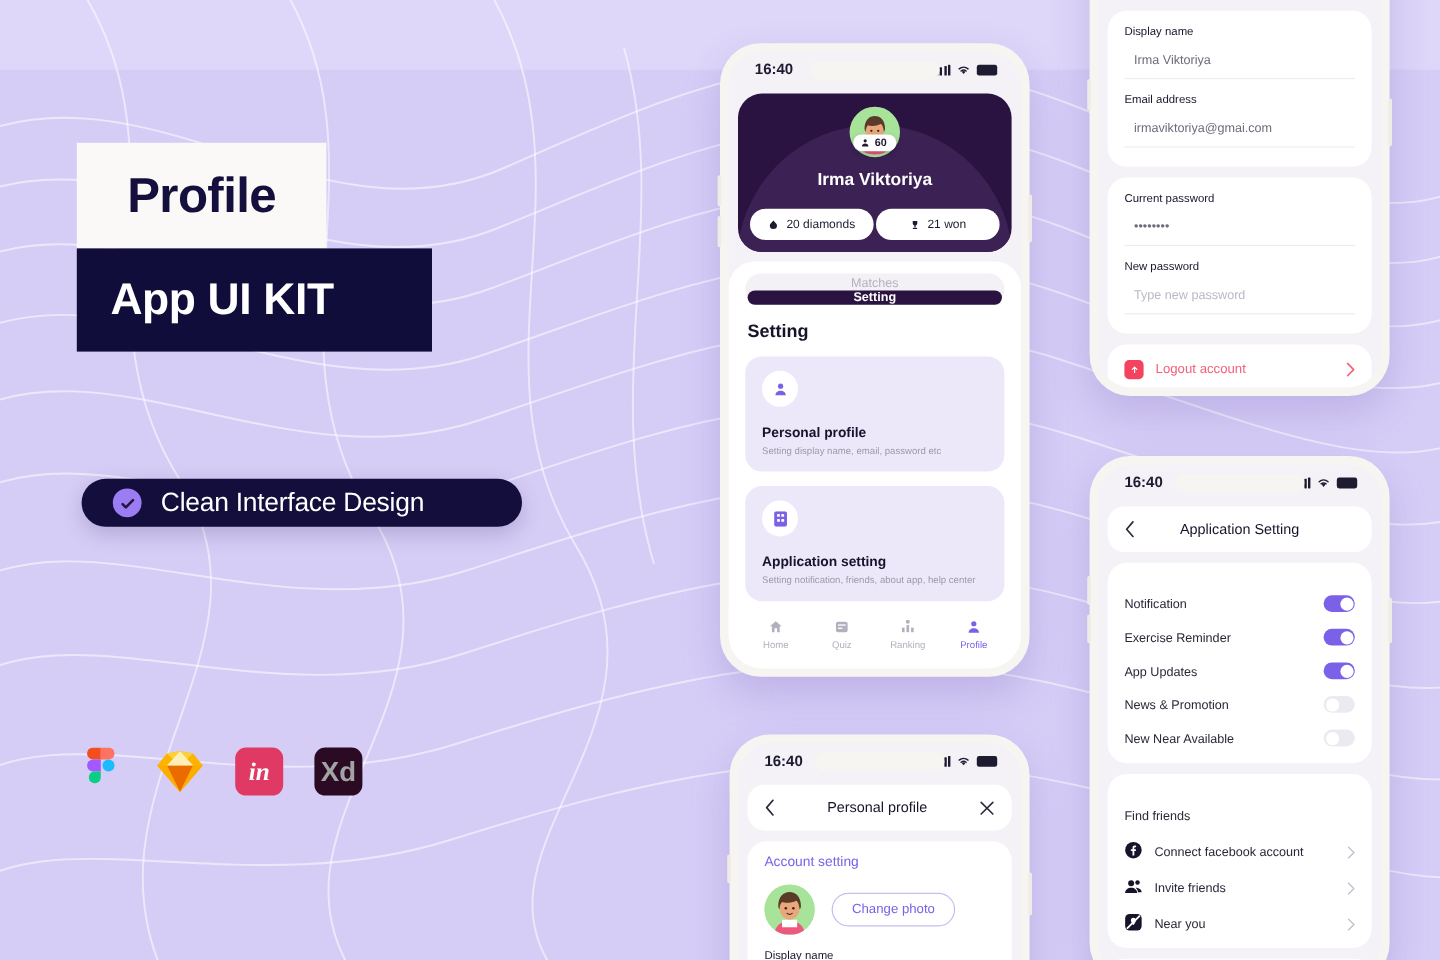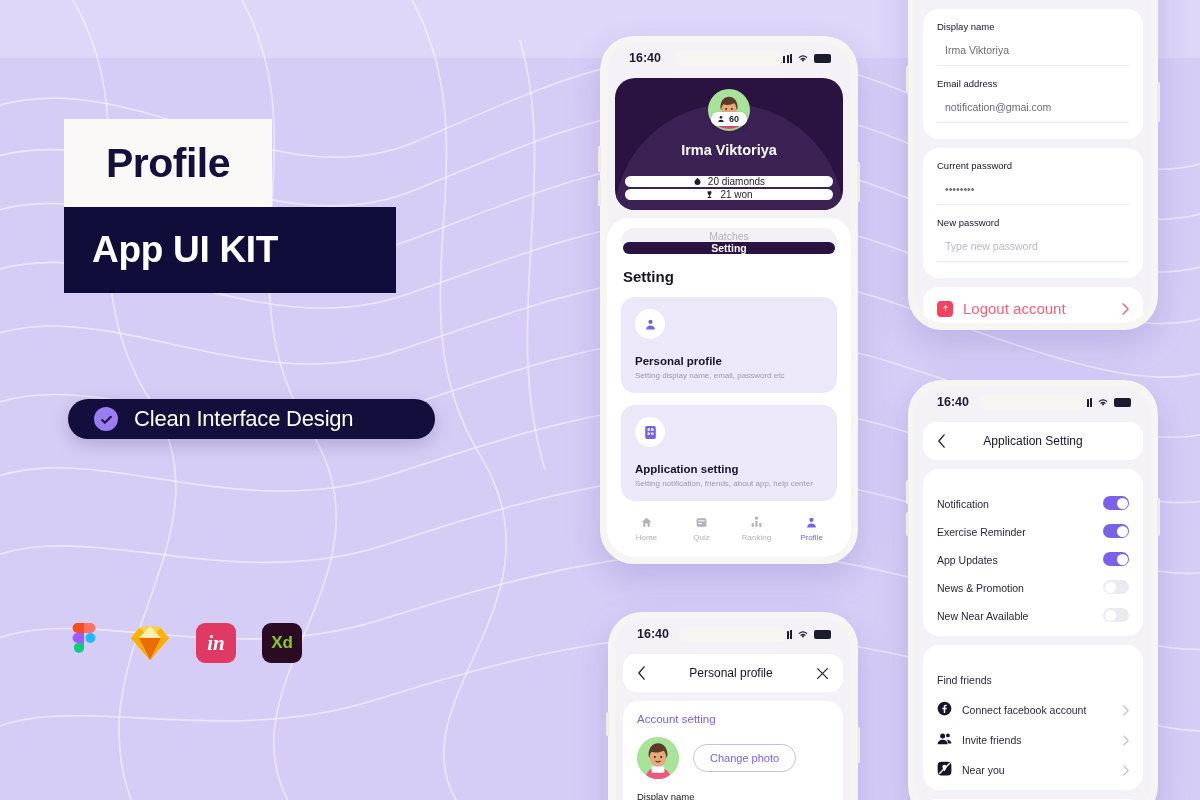--- a/index.html
+++ b/index.html
@@ -18,21 +18,21 @@
   
   .promo { position:absolute; left:0; top:0; width:580px; height:800px; }
 
   .title-white {
     position:absolute; left:64px; top:119px; width:208px; height:88px;
     background:#faf9f7; display:flex; align-items:center; justify-content:center;
   }
   .title-white span { font-size:41px; font-weight:bold; color:#140f3c; letter-spacing:-.5px; }
 
   .title-dark {
-    position:absolute; left:64px; top:207px; width:332px; height:86px;
+    position:absolute; left:64px; top:207px; width:296px; height:86px;
     background:#110d3a; display:flex; align-items:center; padding-left:28px;
   }
   .title-dark span { font-size:37px; font-weight:bold; color:#ffffff; letter-spacing:-.3px; }
 
   .feature {
     position:absolute; left:68px; height:40px; border-radius:28px;
     background:#130e3b; display:flex; align-items:center; padding:0 26px;
     box-shadow:0 6px 18px rgba(19,14,59,.18);
   }
   .feature.f1 { top:399px; width:367px; }
@@ -43,21 +43,21 @@
   }
   .feature .tick svg { width:13px; height:13px; }
   .feature .flabel { font-size:22px; color:#ffffff; letter-spacing:-.2px; }
 
   .logos { position:absolute; left:64px; top:623px; display:flex; gap:26px; align-items:center; }
   .logo { width:40px; height:40px; position:relative; }
   .logo.rounded { border-radius:9px; display:flex; align-items:center; justify-content:center; }
   .logo.invision { background:#e03a64; }
   .logo.invision span { color:#fff; font-size:21px; font-style:italic; font-weight:bold; font-family:"Liberation Serif", serif; }
   .logo.xd { background:#2b0a24; }
-  .logo.xd span { color:#84cc16; font-size:17px; font-weight:bold; }
+  .logo.xd span { color:#a3a3a3; font-size:23px; font-weight:bold; }
 
   
   .phone {
     position:absolute; background:#f7f5f2; border-radius:34px;
     box-shadow:0 14px 34px rgba(90,70,160,.20);
     padding:7px;
   }
   .phone .screen {
     width:100%; height:100%; background:#f4f2f7; border-radius:28px; overflow:hidden;
     position:relative;
@@ -99,21 +99,21 @@
   .rankbadge {
     position:absolute; left:50%; transform:translateX(-50%); top:34px;
     background:#fff; border-radius:10px; padding:2px 8px 2px 6px;
     display:flex; align-items:center; gap:4px; font-size:9px; color:#1d1b30; font-weight:bold;
     box-shadow:0 2px 5px rgba(0,0,0,.2); z-index:4; white-space:nowrap;
   }
   .hero .uname {
     position:absolute; top:64px; left:0; right:0; text-align:center;
     color:#fff; font-size:14.5px; font-weight:bold; z-index:3;
   }
-  .statrow { position:absolute; bottom:10px; left:10px; right:10px; display:flex; gap:2px; z-index:3;flex-direction:column; }
+  .statrow { position:absolute; bottom:10px; left:10px; right:10px; display:flex; gap:2px; z-index:3; }
   .statpill {
     flex:1; background:#fff; border-radius:16px; height:26px;
     display:flex; align-items:center; justify-content:center; gap:6px;
     font-size:10px; color:#1d1b30; font-weight:500;
   }
 
   .sheet { margin:8px 0 0; background:#fff; border-radius:22px 22px 0 0; min-height:340px; padding:10px 14px 0; }
   .segment {
     background:#f3f1f6; border-radius:18px; height:26px; display:flex; padding:2px; margin-bottom:14px;flex-direction:column;
   }
@@ -163,21 +163,21 @@
   .fcard { background:#fff; border-radius:16px; margin:0 8px 9px; padding:12px 14px 4px; }
   .finput {
     border-bottom:1px solid #eeecf2; padding:6px 8px 9px; margin-bottom:12px;
     font-size:10.5px; color:#6e6b7b;
   }
   .finput.ph { color:#bbb8c5; }
   .logout {
     background:#fff; border-radius:16px; margin:0 8px; padding:13px 14px;
     display:flex; align-items:center; gap:10px;
   }
-  .logout .lt { flex:1; font-size:15px; color:#f4607a; }
+  .logout .lt { flex:1; font-size:11px; color:#f4607a; }
   .lo-ic { width:16px; height:16px; border-radius:4px; background:#f4435f; display:flex; align-items:center; justify-content:center; }
 
   
   #phone-app { left:908px; top:380px; width:250px; height:440px; }
   .sgroup { background:#fff; border-radius:16px; margin:9px 8px 0; padding:13px 14px 14px; }
   .ghead { font-size:11.5px; color:#7b61e8; }
   .srow { display:flex; align-items:flex-end; gap:10px; height:28px; }
   .srow .lbl { flex:1; font-size:10.5px; color:#2a2838; }
   .toggle { width:26px; height:14px; border-radius:8px; background:#eceaf1; position:relative; flex:0 0 auto; }
   .toggle.on { background:#7b61e8; }
@@ -447,21 +447,21 @@
 </div>
 
 <div class="phone" id="phone-form">
   <div class="sidebtn" style="left:-2px; top:300px; width:3px; height:26px;"></div>
   <div class="sidebtn" style="right:-2px; top:316px; width:3px; height:40px;"></div>
   <div class="screen" style="padding-top:236px;">
     <div class="fcard">
       <div class="fieldlabel">Display name</div>
       <div class="finput">Irma Viktoriya</div>
       <div class="fieldlabel">Email address</div>
-      <div class="finput">notification@gmai.com</div>
+      <div class="finput">irmaviktoriya@gmai.com</div>
     </div>
 
     <div class="fcard">
       <div class="fieldlabel">Current password</div>
       <div class="finput">••••••••</div>
       <div class="fieldlabel">New password</div>
       <div class="finput ph">Type new password</div>
     </div>
 
     <div class="logout">

